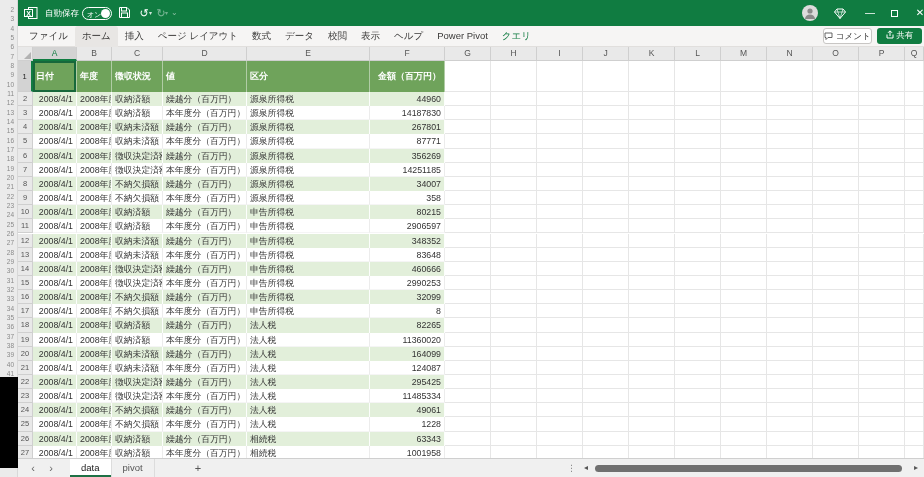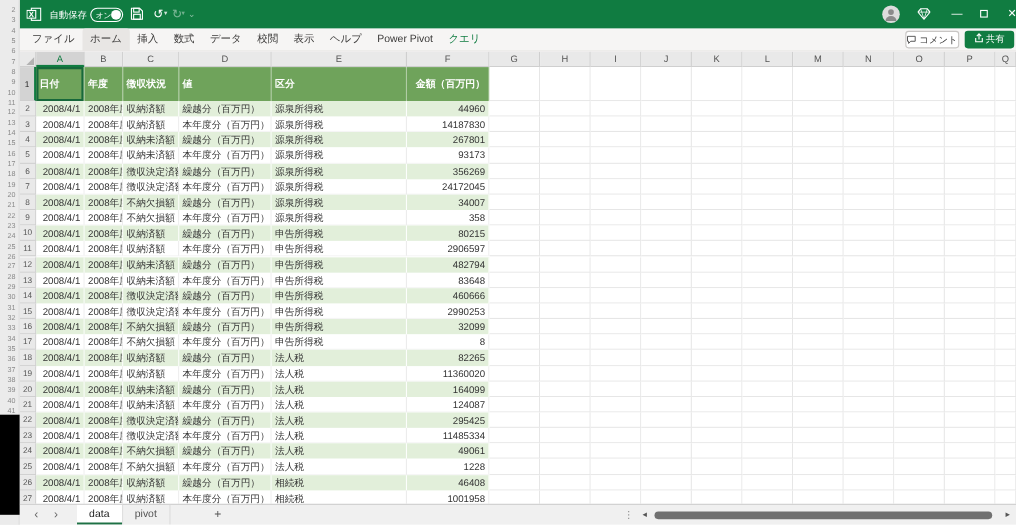--- a/index.html
+++ b/index.html
@@ -167,20 +167,21 @@
     <span class="winbtn minbtn">—</span>
     <span class="winbtn restorebtn"><i></i></span>
     <span class="winbtn closebtn">✕</span>
   </div>
 
   <div class="ribbon">
     <div class="rtabs" id="rtabs">
         <div class="rtab">ファイル</div>
         <div class="rtab active">ホーム</div>
         <div class="rtab">挿入</div>
+        <div class="rtab">ページ レイアウト</div>
         <div class="rtab">数式</div>
         <div class="rtab">データ</div>
         <div class="rtab">校閲</div>
         <div class="rtab">表示</div>
         <div class="rtab">ヘルプ</div>
         <div class="rtab">Power Pivot</div>
         <div class="rtab contextual">クエリ</div>
       </div>
     <div class="comment-btn">
       <svg width="9" height="8" viewBox="0 0 9 8" style="vertical-align:-1px">
@@ -316,21 +317,21 @@
         <div class="empty" style="position: absolute; left: 703px; width: 46px; top: 73.3px; height: 14.15px; line-height: 14.15px;"></div>
         <div class="empty" style="position: absolute; left: 749px; width: 46px; top: 73.3px; height: 14.15px; line-height: 14.15px;"></div>
         <div class="empty" style="position: absolute; left: 795px; width: 46px; top: 73.3px; height: 14.15px; line-height: 14.15px;"></div>
         <div class="empty" style="position: absolute; left: 841px; width: 46px; top: 73.3px; height: 14.15px; line-height: 14.15px;"></div>
         <div class="empty" style="position: absolute; left: 887px; width: 19px; top: 73.3px; height: 14.15px; line-height: 14.15px;"></div>
         <div class="cell plain r" style="left: 15px; width: 44px; top: 87.45px; height: 14.15px; line-height: 14.15px;">2008/4/1</div>
         <div class="cell plain l" style="left: 59px; width: 35px; top: 87.45px; height: 14.15px; line-height: 14.15px;">2008年度</div>
         <div class="cell plain l" style="left: 94px; width: 51px; top: 87.45px; height: 14.15px; line-height: 14.15px;">収納未済額</div>
         <div class="cell plain l" style="left: 145px; width: 84px; top: 87.45px; height: 14.15px; line-height: 14.15px;">本年度分（百万円）</div>
         <div class="cell plain l" style="left: 229px; width: 123px; top: 87.45px; height: 14.15px; line-height: 14.15px;">源泉所得税</div>
-        <div class="cell plain r" style="left: 352px; width: 75px; top: 87.45px; height: 14.15px; line-height: 14.15px;">93173</div>
+        <div class="cell plain r" style="left: 352px; width: 75px; top: 87.45px; height: 14.15px; line-height: 14.15px;">87771</div>
         <div class="empty" style="position: absolute; left: 427px; width: 46px; top: 87.45px; height: 14.15px; line-height: 14.15px;"></div>
         <div class="empty" style="position: absolute; left: 473px; width: 46px; top: 87.45px; height: 14.15px; line-height: 14.15px;"></div>
         <div class="empty" style="position: absolute; left: 519px; width: 46px; top: 87.45px; height: 14.15px; line-height: 14.15px;"></div>
         <div class="empty" style="position: absolute; left: 565px; width: 46px; top: 87.45px; height: 14.15px; line-height: 14.15px;"></div>
         <div class="empty" style="position: absolute; left: 611px; width: 46px; top: 87.45px; height: 14.15px; line-height: 14.15px;"></div>
         <div class="empty" style="position: absolute; left: 657px; width: 46px; top: 87.45px; height: 14.15px; line-height: 14.15px;"></div>
         <div class="empty" style="position: absolute; left: 703px; width: 46px; top: 87.45px; height: 14.15px; line-height: 14.15px;"></div>
         <div class="empty" style="position: absolute; left: 749px; width: 46px; top: 87.45px; height: 14.15px; line-height: 14.15px;"></div>
         <div class="empty" style="position: absolute; left: 795px; width: 46px; top: 87.45px; height: 14.15px; line-height: 14.15px;"></div>
         <div class="empty" style="position: absolute; left: 841px; width: 46px; top: 87.45px; height: 14.15px; line-height: 14.15px;"></div>
@@ -350,21 +351,21 @@
         <div class="empty" style="position: absolute; left: 703px; width: 46px; top: 101.6px; height: 14.15px; line-height: 14.15px;"></div>
         <div class="empty" style="position: absolute; left: 749px; width: 46px; top: 101.6px; height: 14.15px; line-height: 14.15px;"></div>
         <div class="empty" style="position: absolute; left: 795px; width: 46px; top: 101.6px; height: 14.15px; line-height: 14.15px;"></div>
         <div class="empty" style="position: absolute; left: 841px; width: 46px; top: 101.6px; height: 14.15px; line-height: 14.15px;"></div>
         <div class="empty" style="position: absolute; left: 887px; width: 19px; top: 101.6px; height: 14.15px; line-height: 14.15px;"></div>
         <div class="cell plain r" style="left: 15px; width: 44px; top: 115.75px; height: 14.15px; line-height: 14.15px;">2008/4/1</div>
         <div class="cell plain l" style="left: 59px; width: 35px; top: 115.75px; height: 14.15px; line-height: 14.15px;">2008年度</div>
         <div class="cell plain l" style="left: 94px; width: 51px; top: 115.75px; height: 14.15px; line-height: 14.15px;">徴収決定済額</div>
         <div class="cell plain l" style="left: 145px; width: 84px; top: 115.75px; height: 14.15px; line-height: 14.15px;">本年度分（百万円）</div>
         <div class="cell plain l" style="left: 229px; width: 123px; top: 115.75px; height: 14.15px; line-height: 14.15px;">源泉所得税</div>
-        <div class="cell plain r" style="left: 352px; width: 75px; top: 115.75px; height: 14.15px; line-height: 14.15px;">24172045</div>
+        <div class="cell plain r" style="left: 352px; width: 75px; top: 115.75px; height: 14.15px; line-height: 14.15px;">14251185</div>
         <div class="empty" style="position: absolute; left: 427px; width: 46px; top: 115.75px; height: 14.15px; line-height: 14.15px;"></div>
         <div class="empty" style="position: absolute; left: 473px; width: 46px; top: 115.75px; height: 14.15px; line-height: 14.15px;"></div>
         <div class="empty" style="position: absolute; left: 519px; width: 46px; top: 115.75px; height: 14.15px; line-height: 14.15px;"></div>
         <div class="empty" style="position: absolute; left: 565px; width: 46px; top: 115.75px; height: 14.15px; line-height: 14.15px;"></div>
         <div class="empty" style="position: absolute; left: 611px; width: 46px; top: 115.75px; height: 14.15px; line-height: 14.15px;"></div>
         <div class="empty" style="position: absolute; left: 657px; width: 46px; top: 115.75px; height: 14.15px; line-height: 14.15px;"></div>
         <div class="empty" style="position: absolute; left: 703px; width: 46px; top: 115.75px; height: 14.15px; line-height: 14.15px;"></div>
         <div class="empty" style="position: absolute; left: 749px; width: 46px; top: 115.75px; height: 14.15px; line-height: 14.15px;"></div>
         <div class="empty" style="position: absolute; left: 795px; width: 46px; top: 115.75px; height: 14.15px; line-height: 14.15px;"></div>
         <div class="empty" style="position: absolute; left: 841px; width: 46px; top: 115.75px; height: 14.15px; line-height: 14.15px;"></div>
@@ -435,21 +436,21 @@
         <div class="empty" style="position: absolute; left: 703px; width: 46px; top: 172.35px; height: 14.15px; line-height: 14.15px;"></div>
         <div class="empty" style="position: absolute; left: 749px; width: 46px; top: 172.35px; height: 14.15px; line-height: 14.15px;"></div>
         <div class="empty" style="position: absolute; left: 795px; width: 46px; top: 172.35px; height: 14.15px; line-height: 14.15px;"></div>
         <div class="empty" style="position: absolute; left: 841px; width: 46px; top: 172.35px; height: 14.15px; line-height: 14.15px;"></div>
         <div class="empty" style="position: absolute; left: 887px; width: 19px; top: 172.35px; height: 14.15px; line-height: 14.15px;"></div>
         <div class="cell band r" style="left: 15px; width: 44px; top: 186.5px; height: 14.15px; line-height: 14.15px;">2008/4/1</div>
         <div class="cell band l" style="left: 59px; width: 35px; top: 186.5px; height: 14.15px; line-height: 14.15px;">2008年度</div>
         <div class="cell band l" style="left: 94px; width: 51px; top: 186.5px; height: 14.15px; line-height: 14.15px;">収納未済額</div>
         <div class="cell band l" style="left: 145px; width: 84px; top: 186.5px; height: 14.15px; line-height: 14.15px;">繰越分（百万円）</div>
         <div class="cell band l" style="left: 229px; width: 123px; top: 186.5px; height: 14.15px; line-height: 14.15px;">申告所得税</div>
-        <div class="cell band r" style="left: 352px; width: 75px; top: 186.5px; height: 14.15px; line-height: 14.15px;">482794</div>
+        <div class="cell band r" style="left: 352px; width: 75px; top: 186.5px; height: 14.15px; line-height: 14.15px;">348352</div>
         <div class="empty" style="position: absolute; left: 427px; width: 46px; top: 186.5px; height: 14.15px; line-height: 14.15px;"></div>
         <div class="empty" style="position: absolute; left: 473px; width: 46px; top: 186.5px; height: 14.15px; line-height: 14.15px;"></div>
         <div class="empty" style="position: absolute; left: 519px; width: 46px; top: 186.5px; height: 14.15px; line-height: 14.15px;"></div>
         <div class="empty" style="position: absolute; left: 565px; width: 46px; top: 186.5px; height: 14.15px; line-height: 14.15px;"></div>
         <div class="empty" style="position: absolute; left: 611px; width: 46px; top: 186.5px; height: 14.15px; line-height: 14.15px;"></div>
         <div class="empty" style="position: absolute; left: 657px; width: 46px; top: 186.5px; height: 14.15px; line-height: 14.15px;"></div>
         <div class="empty" style="position: absolute; left: 703px; width: 46px; top: 186.5px; height: 14.15px; line-height: 14.15px;"></div>
         <div class="empty" style="position: absolute; left: 749px; width: 46px; top: 186.5px; height: 14.15px; line-height: 14.15px;"></div>
         <div class="empty" style="position: absolute; left: 795px; width: 46px; top: 186.5px; height: 14.15px; line-height: 14.15px;"></div>
         <div class="empty" style="position: absolute; left: 841px; width: 46px; top: 186.5px; height: 14.15px; line-height: 14.15px;"></div>
@@ -673,21 +674,21 @@
         <div class="empty" style="position: absolute; left: 703px; width: 46px; top: 370.45px; height: 14.15px; line-height: 14.15px;"></div>
         <div class="empty" style="position: absolute; left: 749px; width: 46px; top: 370.45px; height: 14.15px; line-height: 14.15px;"></div>
         <div class="empty" style="position: absolute; left: 795px; width: 46px; top: 370.45px; height: 14.15px; line-height: 14.15px;"></div>
         <div class="empty" style="position: absolute; left: 841px; width: 46px; top: 370.45px; height: 14.15px; line-height: 14.15px;"></div>
         <div class="empty" style="position: absolute; left: 887px; width: 19px; top: 370.45px; height: 14.15px; line-height: 14.15px;"></div>
         <div class="cell band r" style="left: 15px; width: 44px; top: 384.6px; height: 14.15px; line-height: 14.15px;">2008/4/1</div>
         <div class="cell band l" style="left: 59px; width: 35px; top: 384.6px; height: 14.15px; line-height: 14.15px;">2008年度</div>
         <div class="cell band l" style="left: 94px; width: 51px; top: 384.6px; height: 14.15px; line-height: 14.15px;">収納済額</div>
         <div class="cell band l" style="left: 145px; width: 84px; top: 384.6px; height: 14.15px; line-height: 14.15px;">繰越分（百万円）</div>
         <div class="cell band l" style="left: 229px; width: 123px; top: 384.6px; height: 14.15px; line-height: 14.15px;">相続税</div>
-        <div class="cell band r" style="left: 352px; width: 75px; top: 384.6px; height: 14.15px; line-height: 14.15px;">46408</div>
+        <div class="cell band r" style="left: 352px; width: 75px; top: 384.6px; height: 14.15px; line-height: 14.15px;">63343</div>
         <div class="empty" style="position: absolute; left: 427px; width: 46px; top: 384.6px; height: 14.15px; line-height: 14.15px;"></div>
         <div class="empty" style="position: absolute; left: 473px; width: 46px; top: 384.6px; height: 14.15px; line-height: 14.15px;"></div>
         <div class="empty" style="position: absolute; left: 519px; width: 46px; top: 384.6px; height: 14.15px; line-height: 14.15px;"></div>
         <div class="empty" style="position: absolute; left: 565px; width: 46px; top: 384.6px; height: 14.15px; line-height: 14.15px;"></div>
         <div class="empty" style="position: absolute; left: 611px; width: 46px; top: 384.6px; height: 14.15px; line-height: 14.15px;"></div>
         <div class="empty" style="position: absolute; left: 657px; width: 46px; top: 384.6px; height: 14.15px; line-height: 14.15px;"></div>
         <div class="empty" style="position: absolute; left: 703px; width: 46px; top: 384.6px; height: 14.15px; line-height: 14.15px;"></div>
         <div class="empty" style="position: absolute; left: 749px; width: 46px; top: 384.6px; height: 14.15px; line-height: 14.15px;"></div>
         <div class="empty" style="position: absolute; left: 795px; width: 46px; top: 384.6px; height: 14.15px; line-height: 14.15px;"></div>
         <div class="empty" style="position: absolute; left: 841px; width: 46px; top: 384.6px; height: 14.15px; line-height: 14.15px;"></div>

